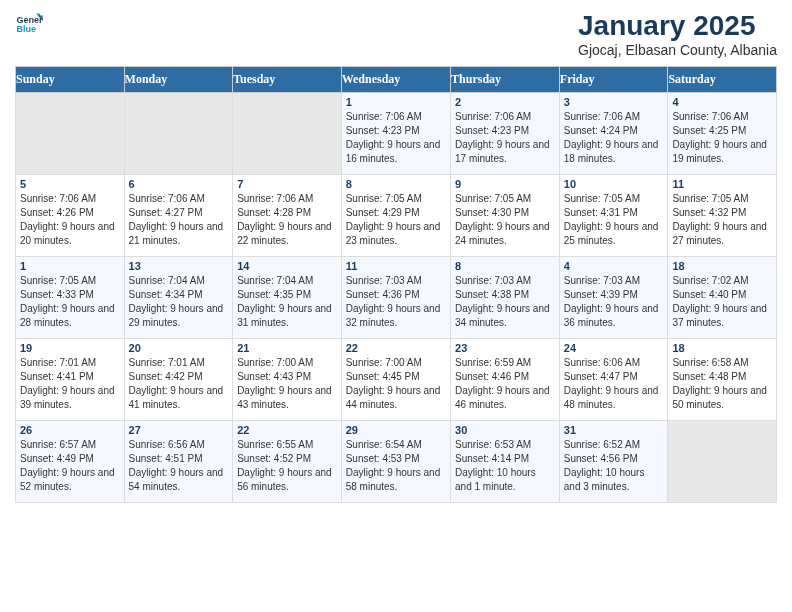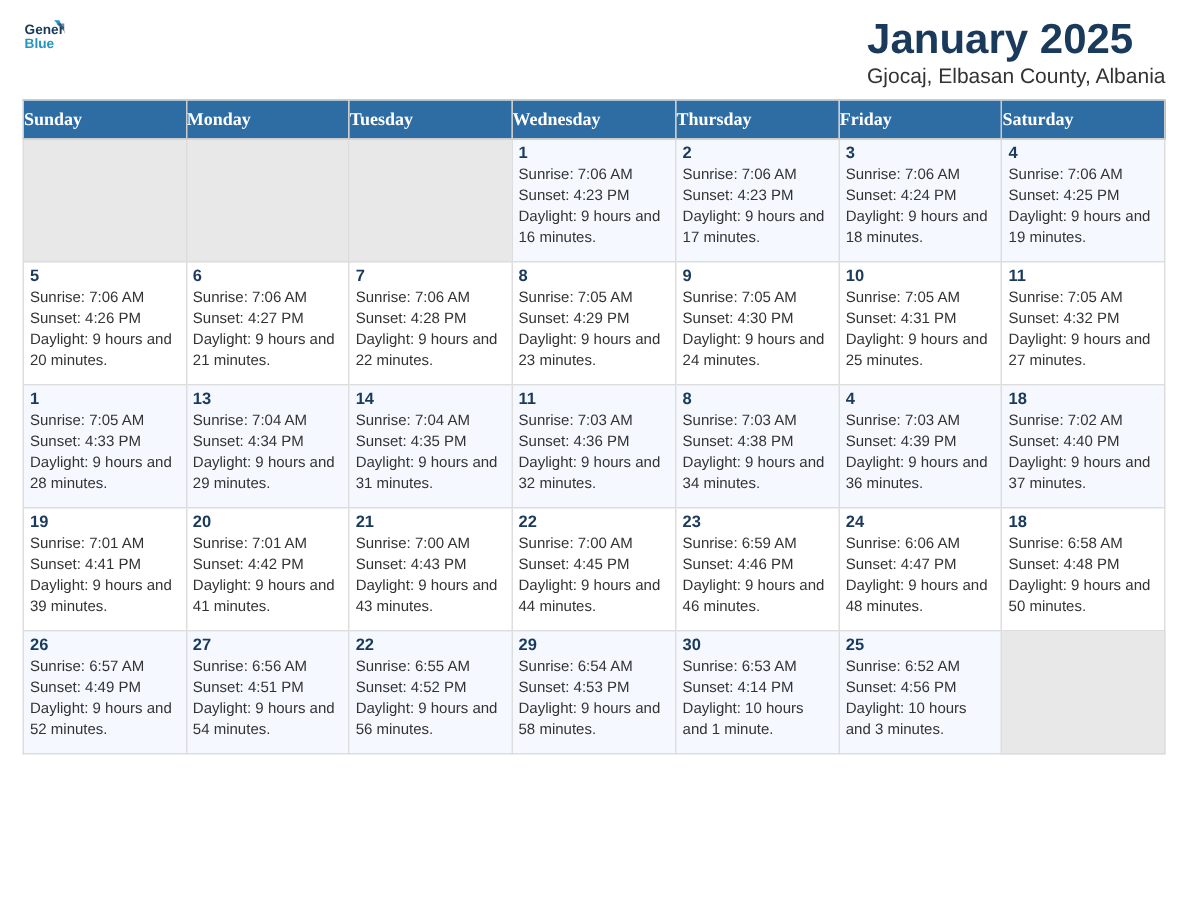--- a/index.html
+++ b/index.html
@@ -309,21 +309,21 @@
 Sunset: 4:53 PM
 Daylight: 9 hours and 58 minutes.</div>
           </td>
           <td>
             <span class="day-num">30</span>
             <div class="cell-text">Sunrise: 6:53 AM
 Sunset: 4:14 PM
 Daylight: 10 hours and 1 minute.</div>
           </td>
           <td>
-            <span class="day-num">25</span>
+            <span class="day-num">31</span>
             <div class="cell-text">Sunrise: 6:52 AM
 Sunset: 4:56 PM
 Daylight: 10 hours and 3 minutes.</div>
           </td>
           <td class="empty-cell"></td>
         </tr>
       </tbody>
   </table>
 </div>
 

